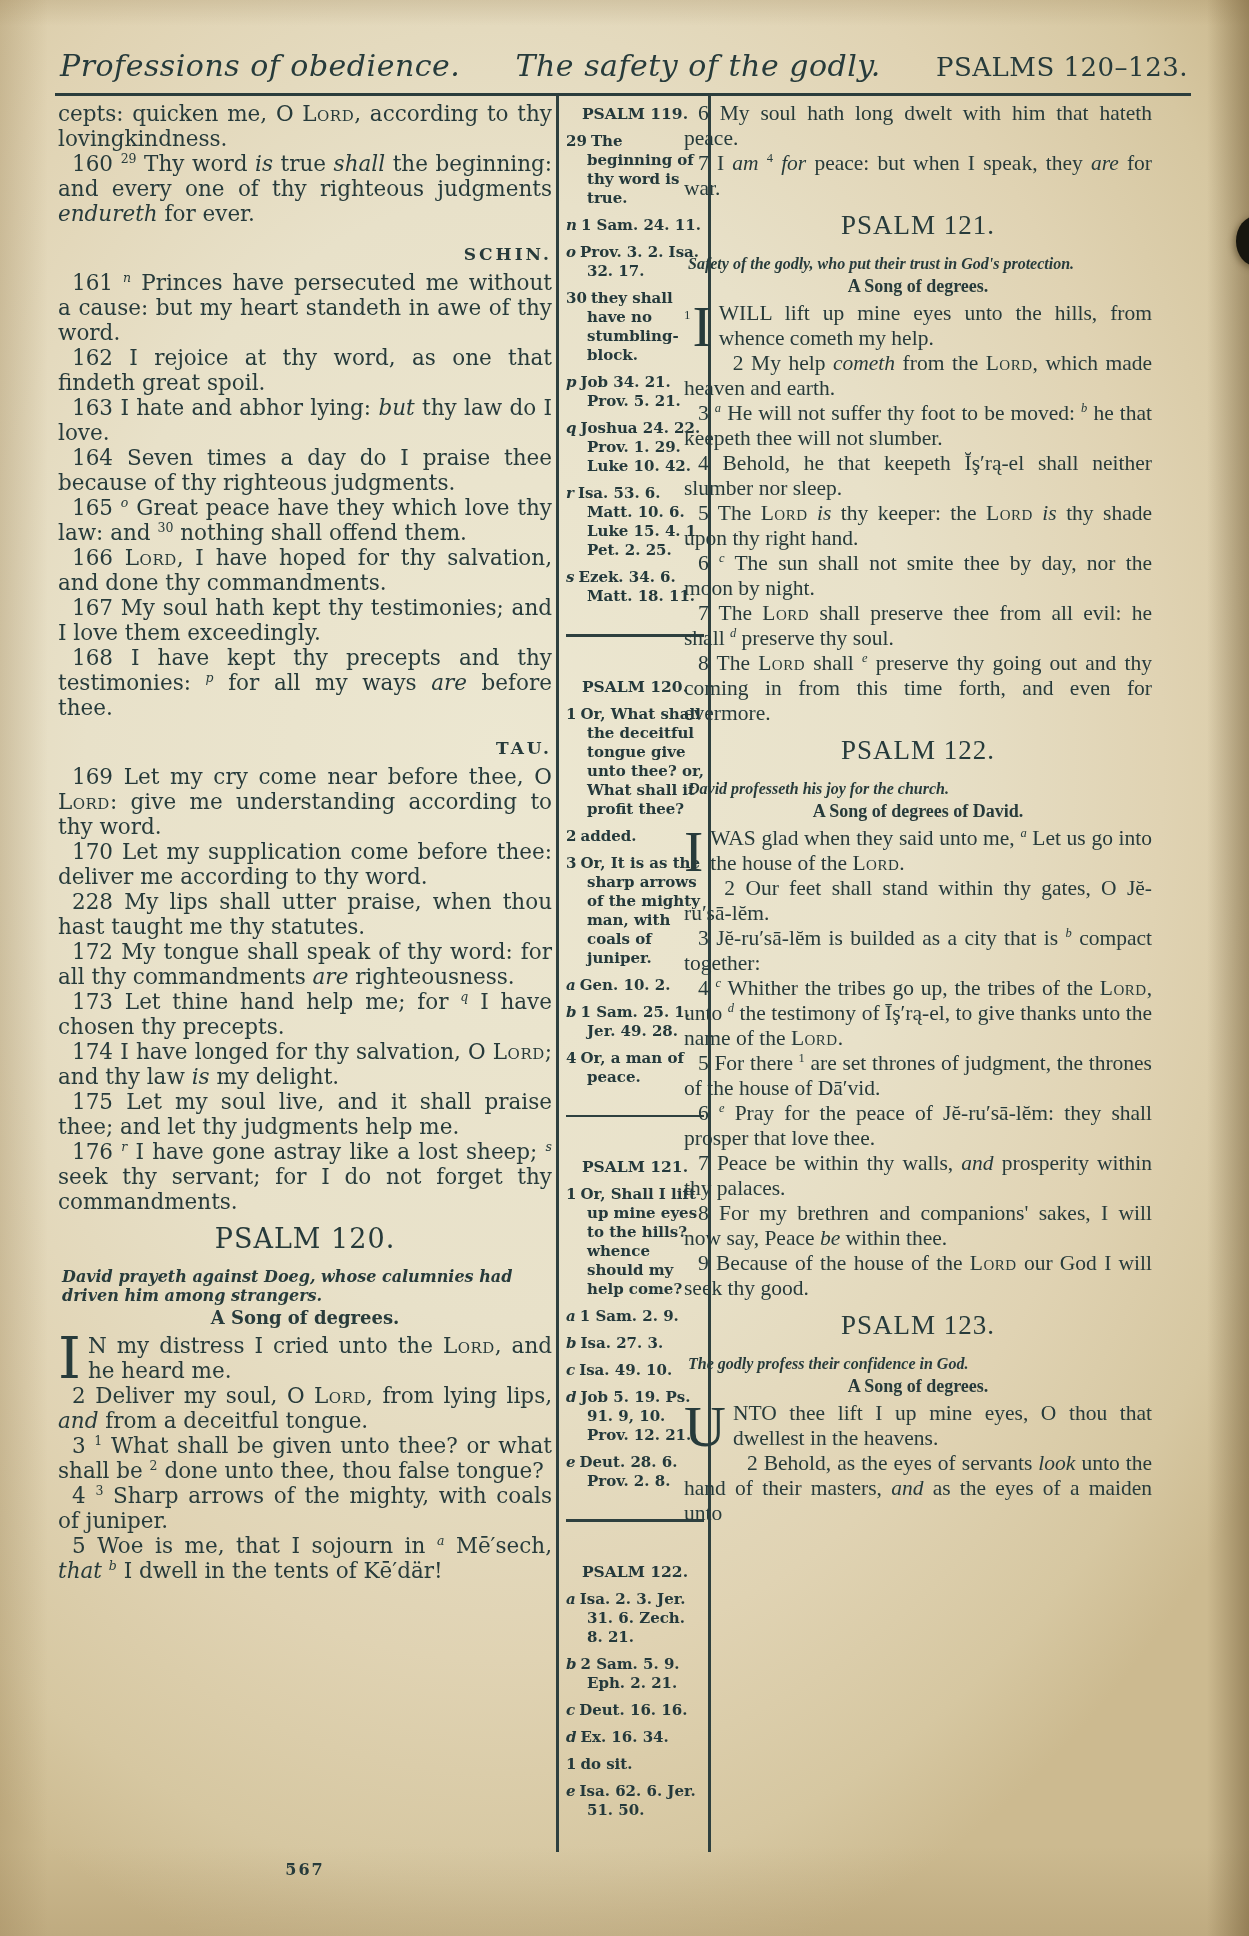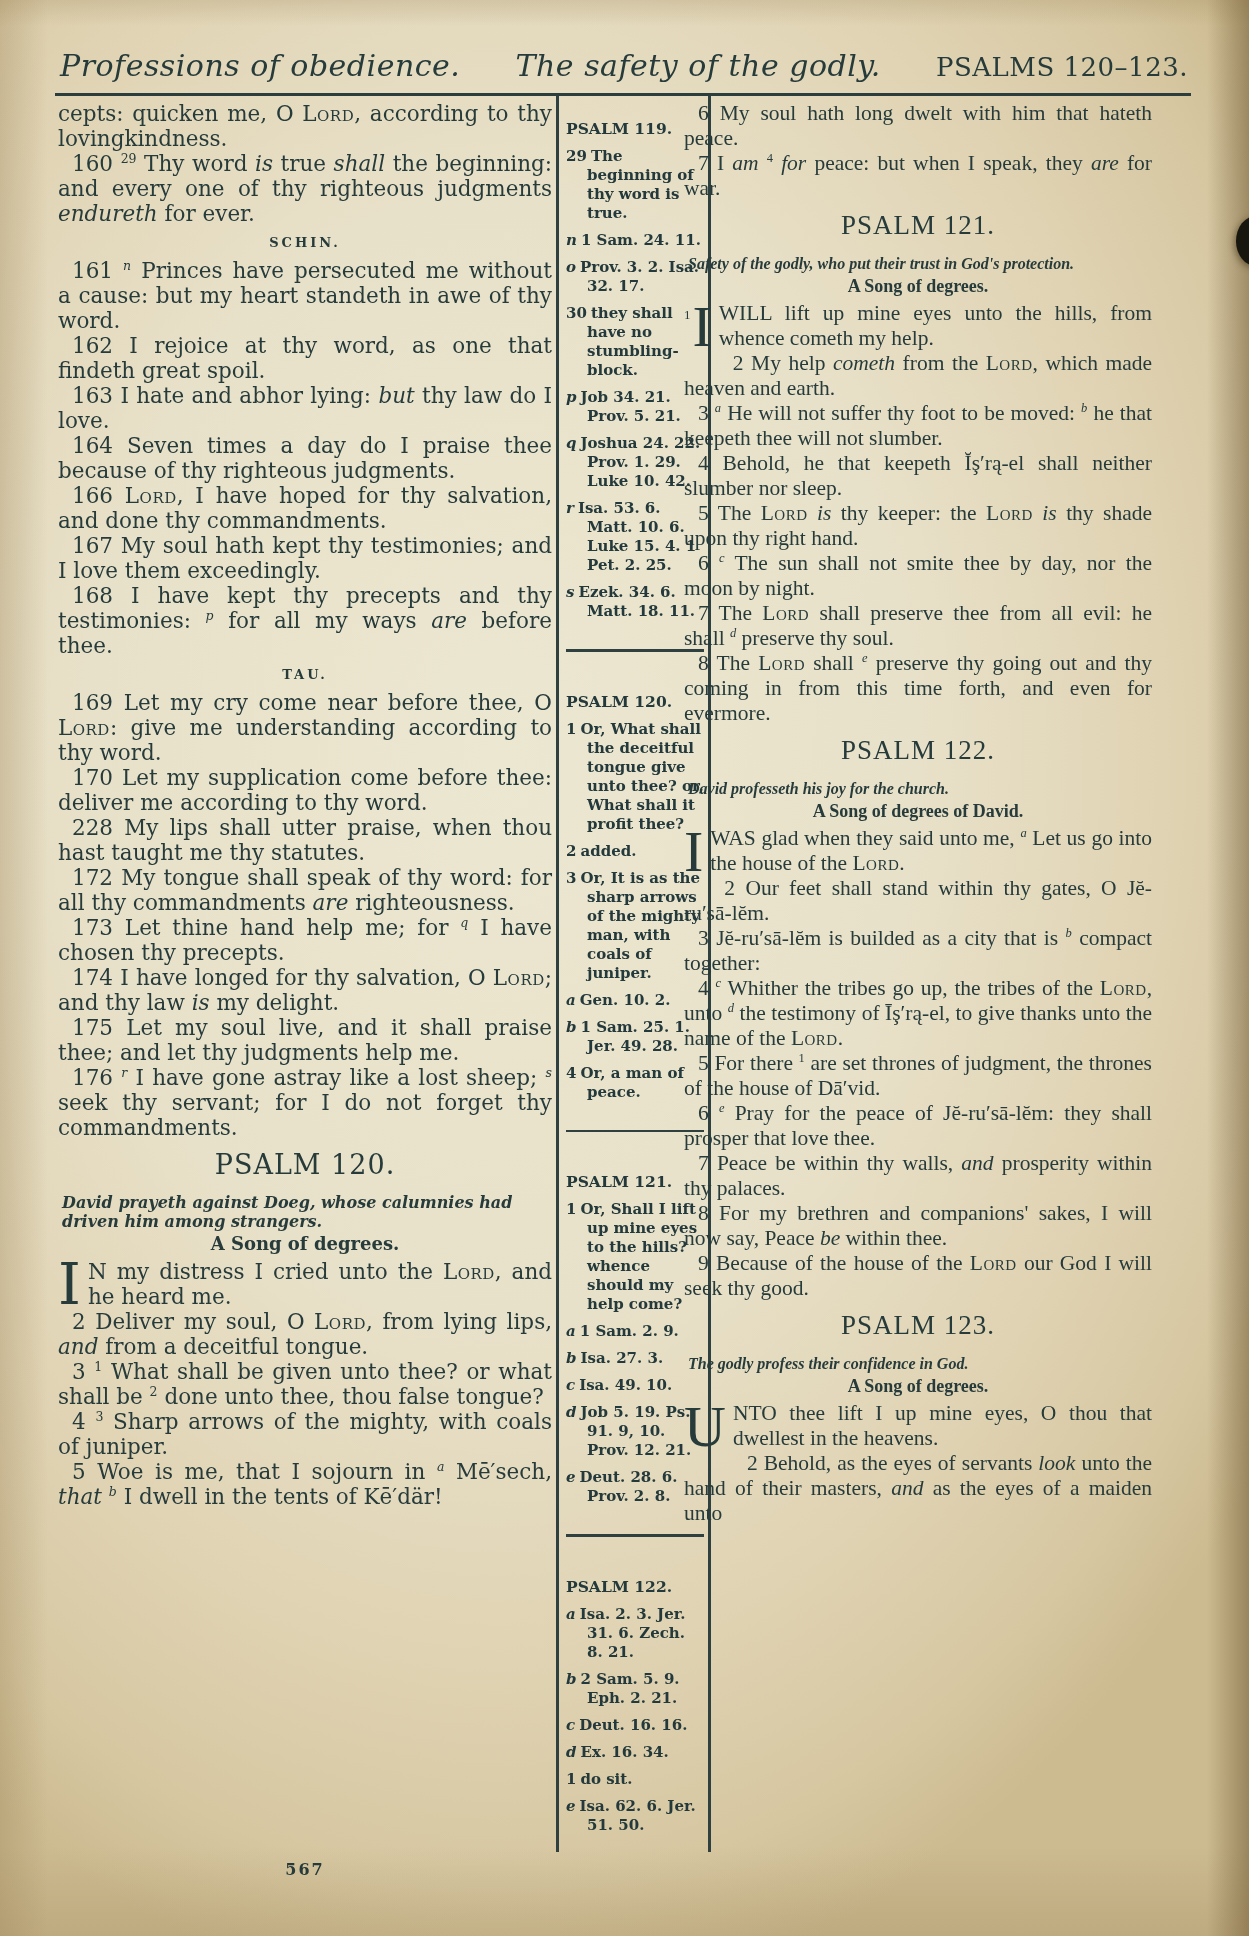--- a/index.html
+++ b/index.html
@@ -44,36 +44,36 @@
   .col-center { position:absolute; left:566px; top:104px; width:138px;
     font-size:15px; line-height:19px; font-weight:bold; text-align:left;
     color:#24393b; }
 
   .blk.verse { text-indent:14px; }
   .blk.cont { text-indent:0; }
   .col sup { font-size:12.5px; line-height:0; vertical-align:super; }
   .col sup.it { font-style:italic; }
   .sc { font-variant:small-caps; letter-spacing:.5px; }
 
-  .blk.alpha-heading { text-align:center; text-indent:0; font-weight:bold;
-    font-size:13px; letter-spacing:3px; margin:4px 0 3px; }
+  .blk.alpha-heading { text-align:right; text-indent:0; font-weight:bold;
+    font-size:17px; letter-spacing:3px; margin:16px 0 3px; }
   .blk.psalm-title { text-align:center; text-indent:0; font-size:27px;
     letter-spacing:1px; margin:12px 0 5px; }
   .blk.summary { text-align:left; text-indent:0; font-style:italic; font-weight:bold;
     font-size:16px; line-height:19px; margin:16px 4px 4px; }
   .blk.song { text-align:center; text-indent:0; font-weight:bold;
     font-size:18px; line-height:18px; margin:2px 0 6px; }
 
   .blk.dropcap { text-indent:0; }
   .dc { float:left; margin:3px 7px 0 0; }
   .dc .cap { font-size:58px; line-height:45px; }
   .dc .pre { font-size:13px; vertical-align:27px; margin-right:2px; }
 
   
-  .blk.cc-title { text-align:left; font-size:15.5px; margin:15px 0 9px; }
+  .blk.cc-title { text-align:center; font-size:15.5px; margin:0 0 9px; }
   .blk.cc-note { padding-left:21px; text-indent:-21px; margin-bottom:8px; }
   .blk.cc-note .mk { margin-right:4px; }
   .blk.cc-note .mk.it { font-style:italic; }
   .blk.cc-rule { height:2.5px; background:#2e403f; margin:28px 0 40px; }
 
   .page-num { position:absolute; top:1860px; left:58px; width:494px;
     text-align:center; font-size:16px; font-weight:bold; letter-spacing:2px; }
 </style>
 </head>
 <body>
@@ -91,20 +91,21 @@
   <div class="vrule vrule-2"></div>
 
   <div class="col col-left">
       <div class="blk cont">cepts: quicken me, O <span class="sc">Lord</span>, according to thy lovingkindness.</div>
       <div class="blk verse">160 <sup>29</sup> Thy word <i>is</i> true <i>shall</i> the beginning: and every one of thy righteous judgments <i>endureth</i> for ever.</div>
       <div class="blk alpha-heading">SCHIN.</div>
       <div class="blk verse">161 <sup class="it">n</sup> Princes have persecuted me without a cause: but my heart standeth in awe of thy word.</div>
       <div class="blk verse">162 I rejoice at thy word, as one that findeth great spoil.</div>
       <div class="blk verse">163 I hate and abhor lying: <i>but</i> thy law do I love.</div>
       <div class="blk verse">164 Seven times a day do I praise thee because of thy righteous judgments.</div>
+      <div class="blk verse">165 <sup class="it">o</sup> Great peace have they which love thy law: and <sup>30</sup> nothing shall offend them.</div>
       <div class="blk verse">166 <span class="sc">Lord</span>, I have hoped for thy salvation, and done thy commandments.</div>
       <div class="blk verse">167 My soul hath kept thy testimonies; and I love them exceedingly.</div>
       <div class="blk verse">168 I have kept thy precepts and thy testimonies: <sup class="it">p</sup> for all my ways <i>are</i> before thee.</div>
       <div class="blk alpha-heading">TAU.</div>
       <div class="blk verse">169 Let my cry come near before thee, O <span class="sc">Lord</span>: give me understanding according to thy word.</div>
       <div class="blk verse">170 Let my supplication come before thee: deliver me according to thy word.</div>
       <div class="blk verse">228 My lips shall utter praise, when thou hast taught me thy statutes.</div>
       <div class="blk verse">172 My tongue shall speak of thy word: for all thy commandments <i>are</i> righteousness.</div>
       <div class="blk verse">173 Let thine hand help me; for <sup class="it">q</sup> I have chosen thy precepts.</div>
       <div class="blk verse">174 I have longed for thy salvation, O <span class="sc">Lord</span>; and thy law <i>is</i> my delight.</div>

